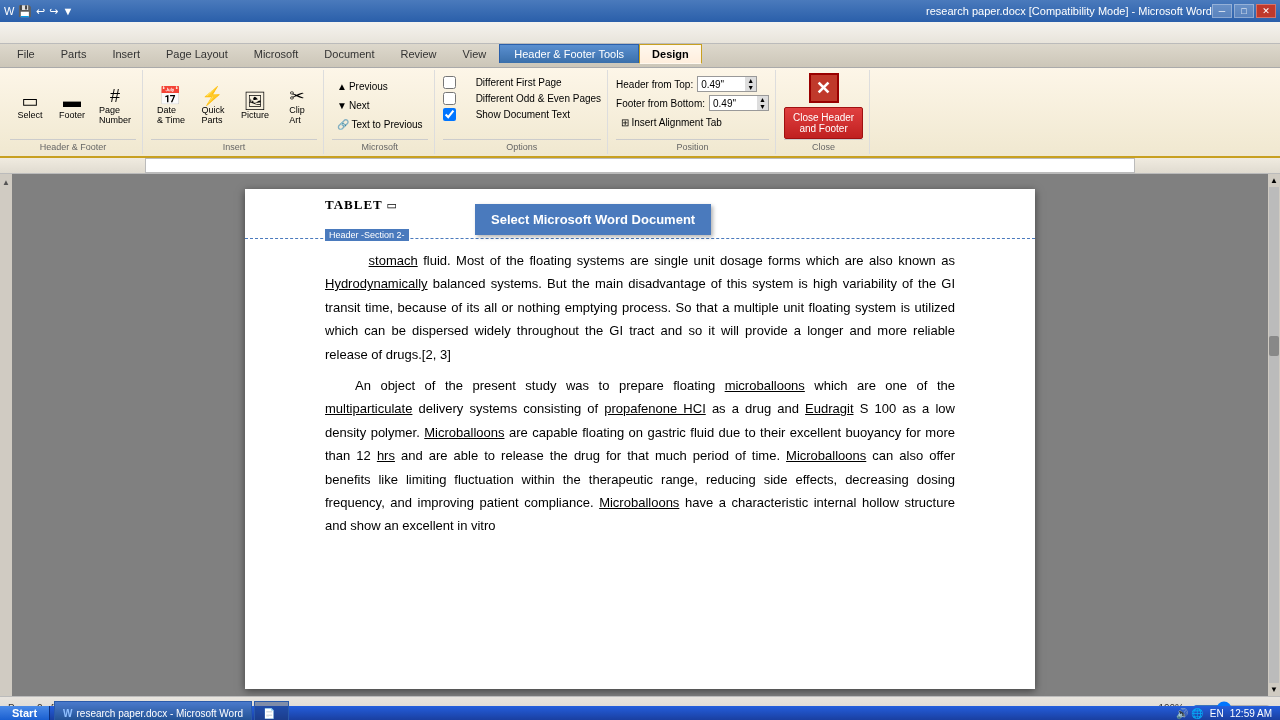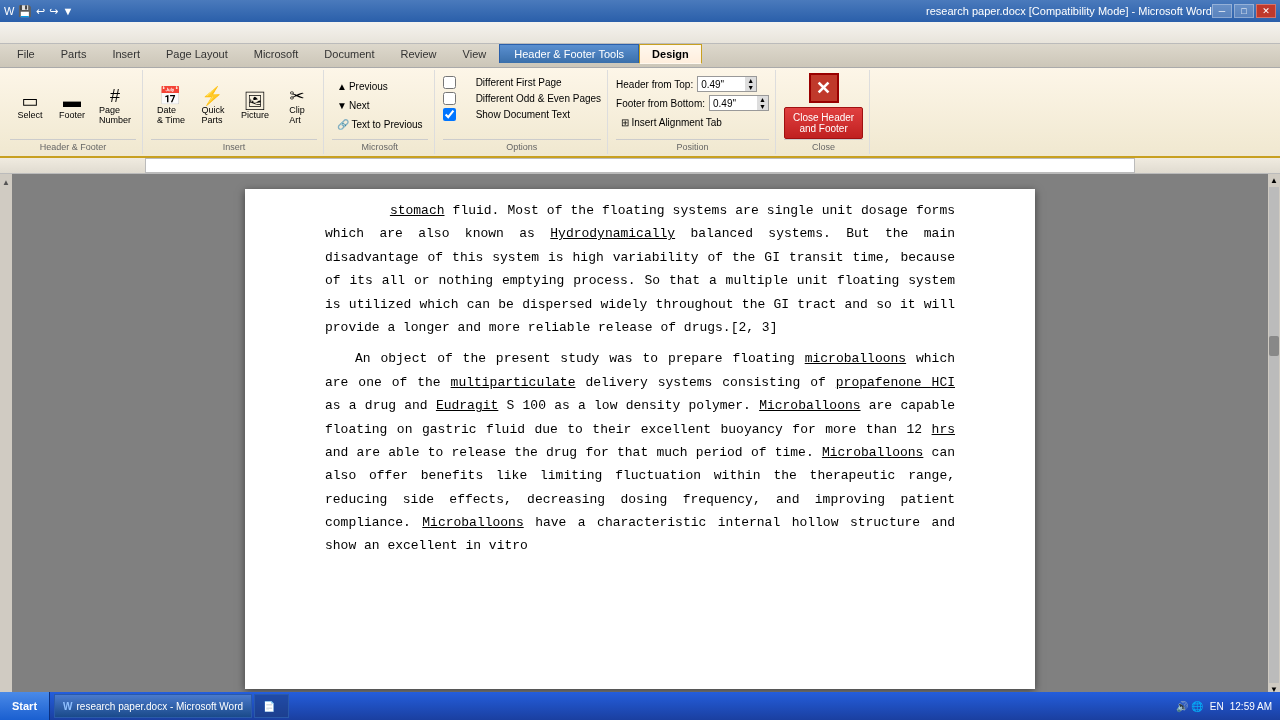--- a/index.html
+++ b/index.html
@@ -233,21 +233,21 @@
       font-size: 13px;
       font-weight: bold;
       padding: 8px 16px;
       z-index: 100;
       box-shadow: 2px 2px 4px rgba(0,0,0,0.3);
     }
 
     
     .body-content {
       padding: 10px 80px;
-      font-family: Liberation Mono, monospace;
+      font-family: Liberation Sans, sans-serif;
       font-size: 13px;
       line-height: 1.8;
       text-align: justify;
     }
     .body-content p {
       margin-bottom: 8px;
     }
     .underline { text-decoration: underline; }
 
     
@@ -285,21 +285,21 @@
       padding: 0 8px;
       font-size: 10px;
       color: #333;
     }
     .status-left { display: flex; gap: 12px; align-items: center; }
     .status-right { display: flex; gap: 8px; align-items: center; }
     .status-item { display: flex; align-items: center; gap: 3px; }
 
     
     .taskbar {
-      height: 28px;
+      height: 14px;
       background: linear-gradient(to bottom, #245edc, #1a3fa0);
       display: flex;
       align-items: center;
       position: fixed;
       bottom: 0;
       width: 1280px;
     }
     .start-btn {
       background: linear-gradient(to bottom, #4a8ae8, #1a5fd0);
       color: white;
@@ -498,20 +498,28 @@
 </div>
 
 <div class="doc-area">
   <div class="left-sidebar">
     <span class="sidebar-arrow">▲</span>
   </div>
 
   <div class="page-scroll">
     <div class="page">
 
+      <div class="header-section">
+        <div class="header-title">TABLET<span style="font-size:11px;font-weight:normal;"> ▭</span></div>
+
+        <div class="select-doc-tooltip">
+          <span>Select Microsoft Word Document</span>
+        </div>
+        <div class="header-label">Header -Section 2-</div>
+      </div>
 
       <div class="body-content">
         <p>
           &nbsp;&nbsp;&nbsp;&nbsp;&nbsp;&nbsp;&nbsp;&nbsp;<span class="underline">stomach</span> fluid. Most of the floating systems are single unit dosage forms which are also known as <span class="underline">Hydrodynamically</span> balanced systems. But the main disadvantage of this system is high variability of the GI transit time, because of its all or nothing emptying process. So that a multiple unit floating system is utilized which can be dispersed widely throughout the GI tract and so it will provide a longer and more reliable release of drugs.[2, 3]
         </p>
         <p>
           <span class="indent"></span>An object of the present study was to prepare floating <span class="underline">microballoons</span> which are one of the <span class="underline">multiparticulate</span> delivery systems consisting of <span class="underline">propafenone HCI</span> as a drug and <span class="underline">Eudragit</span> S 100 as a low density polymer. <span class="underline">Microballoons</span> are capable floating on gastric fluid due to their excellent buoyancy for more than 12 <span class="underline">hrs</span> and are able to release the drug for that much period of time. <span class="underline">Microballoons</span> can also offer benefits like limiting fluctuation within the therapeutic range, reducing side effects, decreasing dosing frequency, and improving patient compliance. <span class="underline">Microballoons</span> have a characteristic internal hollow structure and show an excellent in vitro
         </p>
       </div>
     </div>

